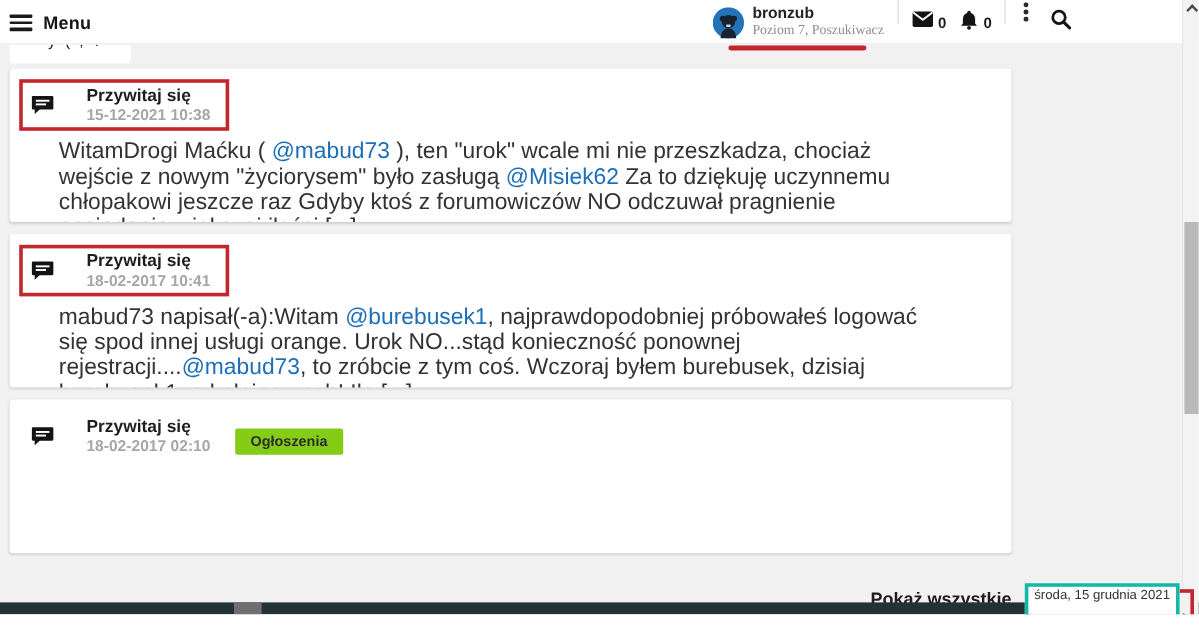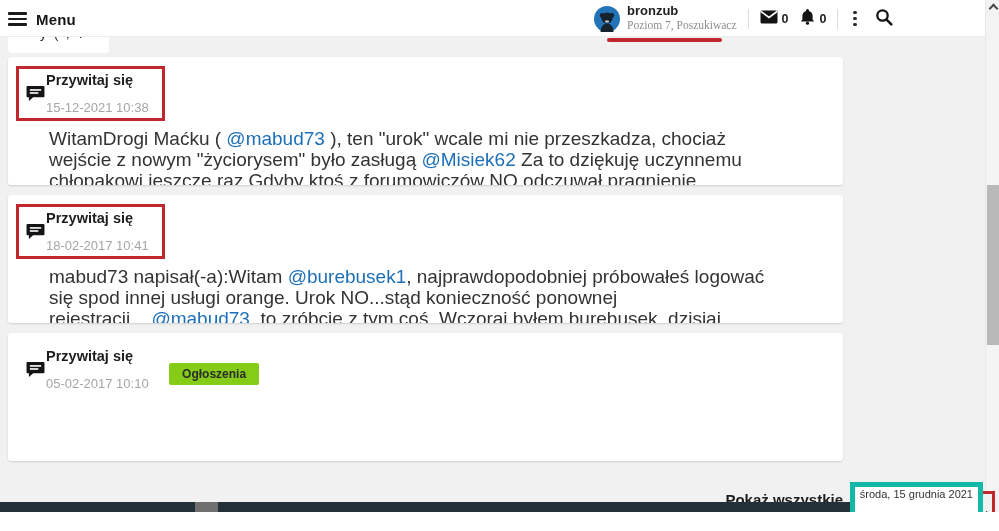--- a/index.html
+++ b/index.html
@@ -7,21 +7,21 @@
   body { font-family:"Liberation Sans","DejaVu Sans",sans-serif; }
   .screen { position:relative; width:999px; height:512px; background:#f1f1f2; overflow:hidden; }
 
   
   .topbar { position:absolute; top:0; left:0; width:999px; height:37px; background:#fff; border-bottom:1px solid #ececec; z-index:3; }
   .menu-toggle { position:absolute; left:8px; top:6px; display:flex; align-items:center; gap:9px; height:26px; cursor:pointer; }
   .hamburger { display:inline-flex; flex-direction:column; gap:3px; }
   .hamburger i { display:block; width:19px; height:2.5px; background:#1b1b1b; border-radius:1px; }
   .menu-label { font-size:15px; font-weight:700; color:#161616; letter-spacing:.2px; }
 
-  .header-right { position:absolute; left:594px; top:0; height:37px; display:flex; align-items:center; }
+  .header-right { position:absolute; left:594px; top:0; height:37px; display:flex; }
   .user-chip { display:flex; align-items:center; gap:7px; cursor:pointer; }
   .avatar { width:26px; height:26px; flex:0 0 26px; }
   .user-meta { display:flex; flex-direction:column; line-height:1.15; }
   .user-name { font-size:13px; font-weight:700; color:#222; }
   .user-sub { font-size:11.5px; color:#8d8d8d;font-family:Liberation Serif, serif; }
   .sep { width:1px; height:20px; background:#dcdcdc; margin:0 11px; }
   .hdr-item { display:flex; align-items:center; gap:4px; cursor:pointer; }
   .hdr-item + .hdr-item { margin-left:10px; }
   .count { font-size:12.5px; font-weight:700; color:#1c1c1c; }
   .kebab { display:inline-flex; flex-direction:column; gap:2.5px; padding:2px 4px; cursor:pointer; }
@@ -29,45 +29,45 @@
   .search-btn { margin-left:14px; cursor:pointer; display:flex; align-items:center; }
   .user-underline { position:absolute; left:607px; top:38px; width:115px; height:4px; background:#c2262e; border-radius:2px; z-index:4; }
 
   
   .content { position:absolute; left:8px; top:37px; width:835px; z-index:1; }
   .clipped-box { position:relative; width:101px; height:16px; background:#fff; border-radius:0 0 4px 4px; overflow:hidden; margin-bottom:4px; cursor:pointer; }
   .clipped-box .frag { position:absolute; left:32px; top:-11px; font-size:13px; color:#222; letter-spacing:2px; }
 
   .card { position:relative; width:835px; height:128px; background:#fff; border-radius:3px;
           box-shadow:0 1px 2px rgba(0,0,0,.14); margin-bottom:10px; padding:9px 52px 0 41px; overflow:hidden; }
-  .post-head { display:inline-flex; align-items:center; gap:1px; border:3px solid #c2262e; padding:3px 13px 3px 7px; margin-left:-33px; background:#fff; }
+  .post-head { display:inline-flex; align-items:center; gap:27px; border:3px solid #c2262e; padding:3px 13px 3px 7px; margin-left:-33px; background:#fff; }
   .post-head.plain { border-color:transparent; }
   .bubble-icon { display:flex; width:19px; height:17px; }
   .head-text { display:flex; flex-direction:column; }
   .post-title { font-size:14.5px; font-weight:600; color:#1d1d1d; line-height:16px; text-decoration:none; cursor:pointer; }
-  .post-date { font-size:13px; color:#a6a6a6; line-height:14px; margin-top:13px; }
+  .post-date { font-size:13px; color:#a6a6a6; line-height:14px; margin-top:1px;font-weight:bold; }
   .post-body { margin-top:7px; font-size:19px; line-height:21px; color:#333; max-width:745px; }
   .post-body .mention { color:#1d6fb8; cursor:pointer; }
   .tag { display:inline-block; margin-top:11px; background:#84cc16; color:#2c2c2c; font-size:12px; font-weight:700;
          padding:4px 13px; border-radius:2px; text-decoration:none; cursor:pointer; }
 
   .show-all { margin-top:30px; width:835px; text-align:right; font-size:15px; font-weight:700; color:#1d1d1d; cursor:pointer; }
 
   
   .footer-bar { position:absolute; left:0; bottom:0; width:999px; height:10px; background:#243138; z-index:2; }
   .h-thumb { position:absolute; left:195px; top:0; width:23px; height:10px; background:#6f6f6f; }
 
   
   .vscroll { position:absolute; right:0; top:0; width:14px; height:531px; background:#f3f3f3; border-left:1px solid #e8e8e8; z-index:3; }
   .arrow-up { position:absolute; top:5px; left:3.5px; width:7px; height:7px; border-left:2px solid #4a4a4a; border-top:2px solid #4a4a4a; transform:rotate(45deg); }
   .v-thumb { position:absolute; top:185px; left:1px; width:12px; height:160px; background:#b9b9b9; cursor:grab; }
 
   
   .date-callout { position:absolute; left:855px; top:491px; width:140px; height:38px; border:3px solid #c2262e; background:#f1f1f2; z-index:5; }
-  .date-tooltip { position:absolute; right:9px; bottom:3px; background:#fff; border:5px solid #14b8a6; font-size:11px; color:#333; padding:1px 5px 18px; white-space:nowrap; }
+  .date-tooltip { position:absolute; right:9px; bottom:3px; background:#fff; border:3px solid #14b8a6; font-size:11px; color:#333; padding:1px 5px 18px; white-space:nowrap; }
   .cursor-arrow { position:absolute; right:-1px; bottom:7px; width:0; height:0; border-left:7px solid #111; border-top:4px solid transparent; border-bottom:4px solid transparent; }
 </style>
 </head>
 <body>
 
 <div class="screen">
 
   <header class="topbar">
     <div class="menu-toggle">
       <span class="hamburger">
@@ -184,21 +184,21 @@
       <div class="post-head plain">
         <span class="bubble-icon">
           <svg viewBox="0 0 20 18" width="19" height="17">
             <path d="M1.5 1h17a1 1 0 0 1 1 1v10a1 1 0 0 1-1 1H7.5l-4.5 4v-4h-1.5a1 1 0 0 1-1-1V2a1 1 0 0 1 1-1z" fill="#141414"></path>
             <rect x="4" y="4.4" width="12" height="1.7" fill="#fff"></rect>
             <rect x="4" y="7.6" width="9" height="1.7" fill="#fff"></rect>
           </svg>
         </span>
         <span class="head-text">
           <a class="post-title">Przywitaj się</a>
-          <span class="post-date">05-02-2017 10:10</span>
+          <span class="post-date">18-02-2017 02:10</span>
         </span>
       </div>
       <a class="tag">Ogłoszenia</a>
     </article>
   </div>
 
     <div class="show-all">Pokaż wszystkie</div>
   </div>
 
   <div class="footer-bar">

